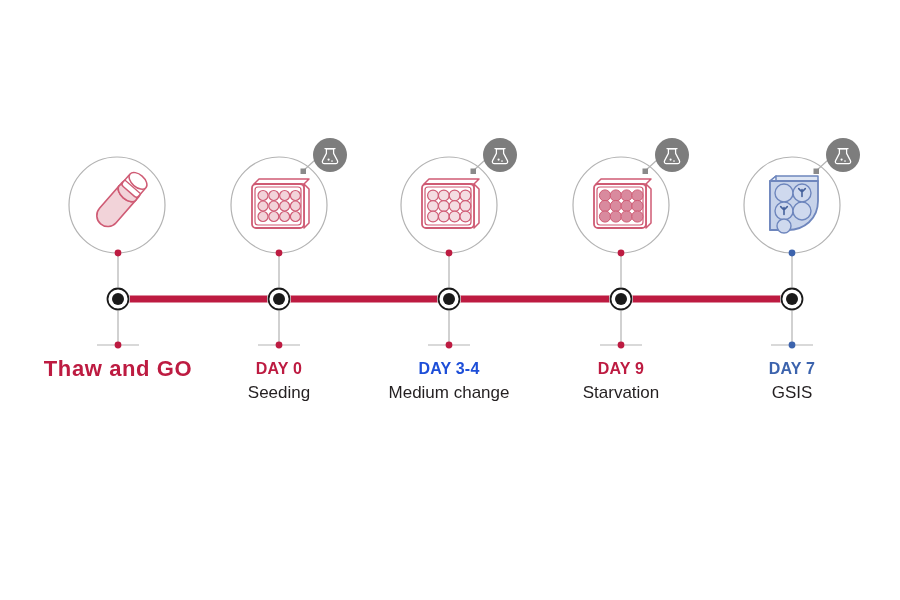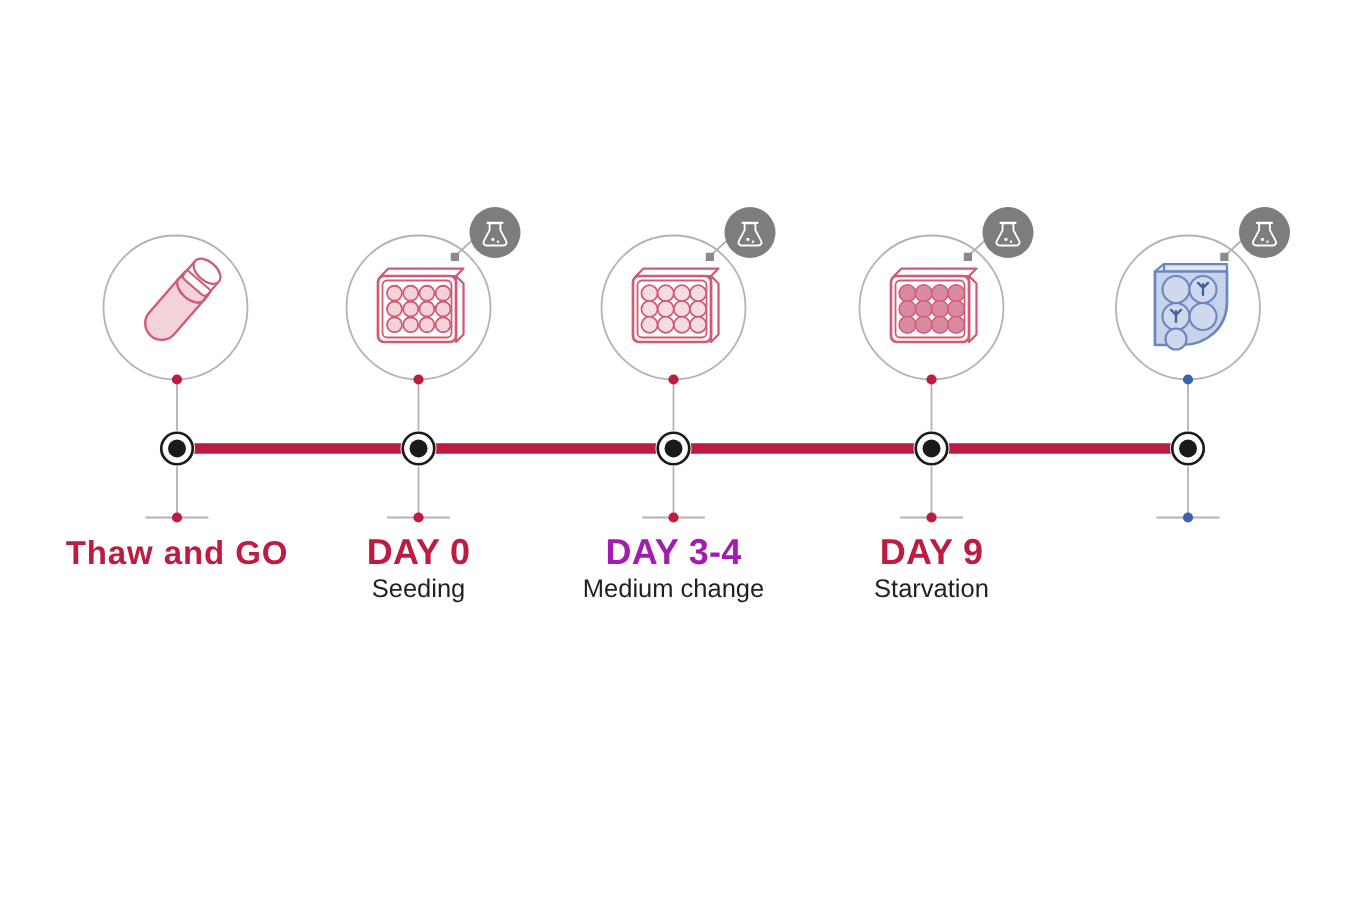--- a/index.html
+++ b/index.html
@@ -36,21 +36,21 @@
   }
   .step-label {
     position: absolute;
     text-align: center;
     transform: translateX(-50%);
     pointer-events: auto;
   }
   .step-title {
     font-family: "Liberation Sans", sans-serif;
     font-weight: bold;
-    font-size: 24px;
+    font-size: 16px;
     letter-spacing: 0.2px;
     line-height: 26px;
     white-space: nowrap;
   }
   .step-title.wide {
     font-size: 22px;
     letter-spacing: 0.6px;
   }
   .step-sub {
     font-family: "Liberation Sans", sans-serif;
@@ -281,24 +281,28 @@
       <div class="step-title wide" style="color:#bd1b41">Thaw and GO</div>
       <div class="step-sub"></div>
     </div>
 
     <div class="step-label" style="left:279px; top:356px;">
       <div class="step-title" style="color:#bd1b41">DAY 0</div>
       <div class="step-sub">Seeding</div>
     </div>
 
     <div class="step-label" style="left:449px; top:356px;">
-      <div class="step-title" style="color:#a21caf">DAY 3-4</div>
+      <div class="step-title" style="color:#1d4ed8">DAY 3-4</div>
       <div class="step-sub">Medium change</div>
     </div>
 
     <div class="step-label" style="left:621px; top:356px;">
       <div class="step-title" style="color:#bd1b41">DAY 9</div>
       <div class="step-sub">Starvation</div>
     </div>
 
+    <div class="step-label" style="left:792px; top:356px;">
+      <div class="step-title" style="color:#3c63ad">DAY 7</div>
+      <div class="step-sub">GSIS</div>
+    </div>
   </div>
 
 </div>
 
 </body></html>

